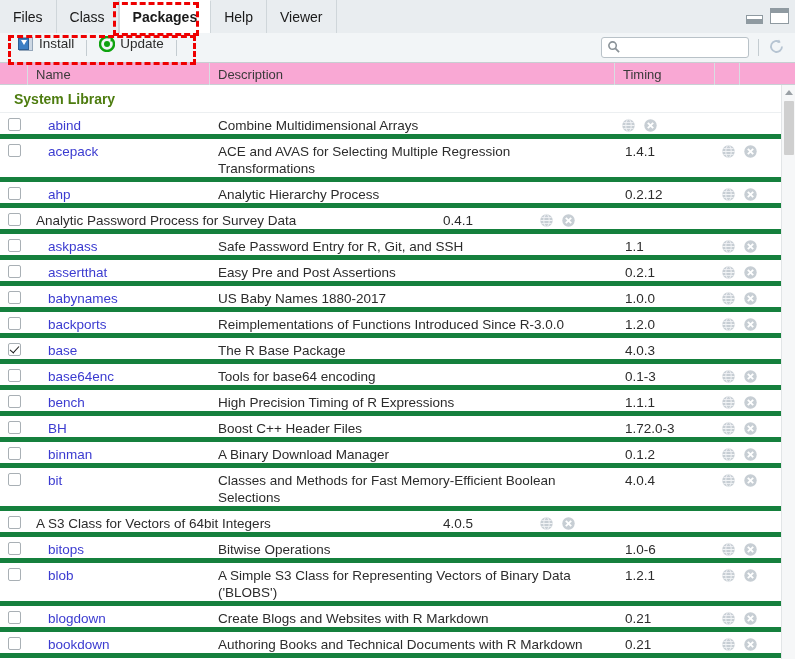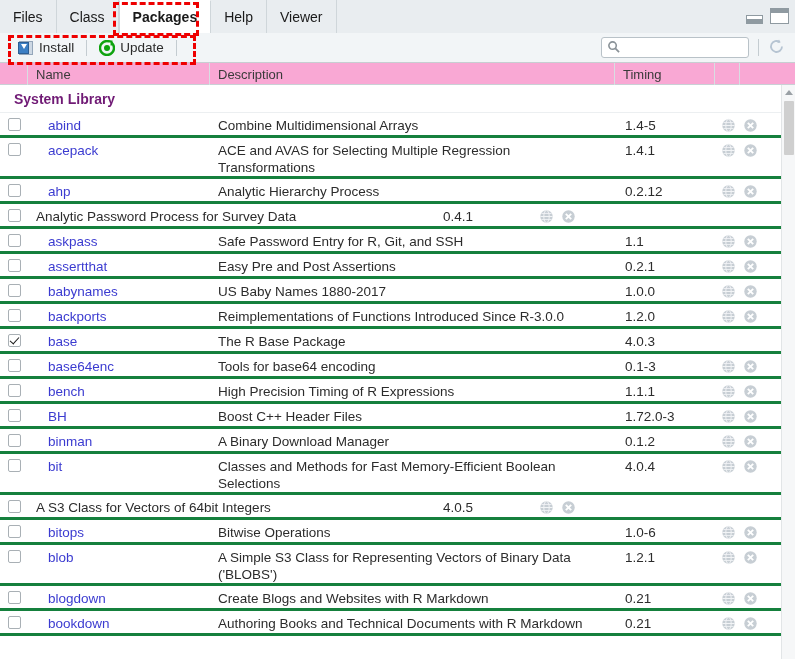--- a/index.html
+++ b/index.html
@@ -88,21 +88,20 @@
     position: relative;
     height: 30px;
     background: #f2f5f7;
     border-bottom: 1px solid #c7ced2;
     display: flex;
     align-items: center;
     padding-left: 12px;
   }
   .tbtn {
     display: flex;
-    align-items: center;
     gap: 5px;
     height: 24px;
     padding: 0 6px;
     font-size: 13.5px;
     color: #2b2b2b;
     cursor: default;
     white-space: nowrap;
   }
   .tsep {
     width: 1px; height: 16px;
@@ -217,28 +216,28 @@
     left: 0; top: 0;
     width: 781px;
   }
   .grouphead {
     height: 28px;
     display: flex;
     align-items: center;
     padding-left: 14px;
     font-size: 14px;
     font-weight: bold;
-    color: #701a75;
+    color: #4d7c0f;
     background: #ffffff;
     border-bottom: 1px solid #eceff1;
   }
   .row {
     display: flex;
     align-items: flex-start;
-    border-bottom: 3px solid #15803d;
+    border-bottom: 5px solid #15803d;
     background: #ffffff;
     min-height: 25px;
   }
   .cell {
     padding-top: 4px;
     font-size: 13.5px;
     color: #2c2c2c;
     line-height: 17px;
     overflow: hidden;
   }
@@ -416,21 +415,20 @@
       <div class="grouphead">
         <span>System Library</span>
       </div>
 
     <div class="row">
           <div class="cell c-check">
             <span class="cbx"></span>
           </div>
           <div class="cell c-name">abind</div>
           <div class="cell c-desc">Combine Multidimensional Arrays</div>
-          <div class="cell c-ver">1.4-5</div>
           <div class="cell c-act">
             <span class="act-icon"><svg width="15" height="15" viewBox="0 0 15 15">
                 <circle cx="7.5" cy="7.5" r="6.2" fill="#c7ced4"></circle>
                 <ellipse cx="7.5" cy="7.5" rx="2.7" ry="6.2" fill="none" stroke="#f2f4f6" stroke-width="1"></ellipse>
                 <line x1="1.3" y1="7.5" x2="13.7" y2="7.5" stroke="#f2f4f6" stroke-width="1"></line>
                 <line x1="2.4" y1="4.4" x2="12.6" y2="4.4" stroke="#f2f4f6" stroke-width="0.9"></line>
                 <line x1="2.4" y1="10.6" x2="12.6" y2="10.6" stroke="#f2f4f6" stroke-width="0.9"></line>
               </svg></span>
             <span class="act-icon"><svg width="15" height="15" viewBox="0 0 15 15">
                 <circle cx="7.5" cy="7.5" r="6.2" fill="#c7ced4"></circle>

